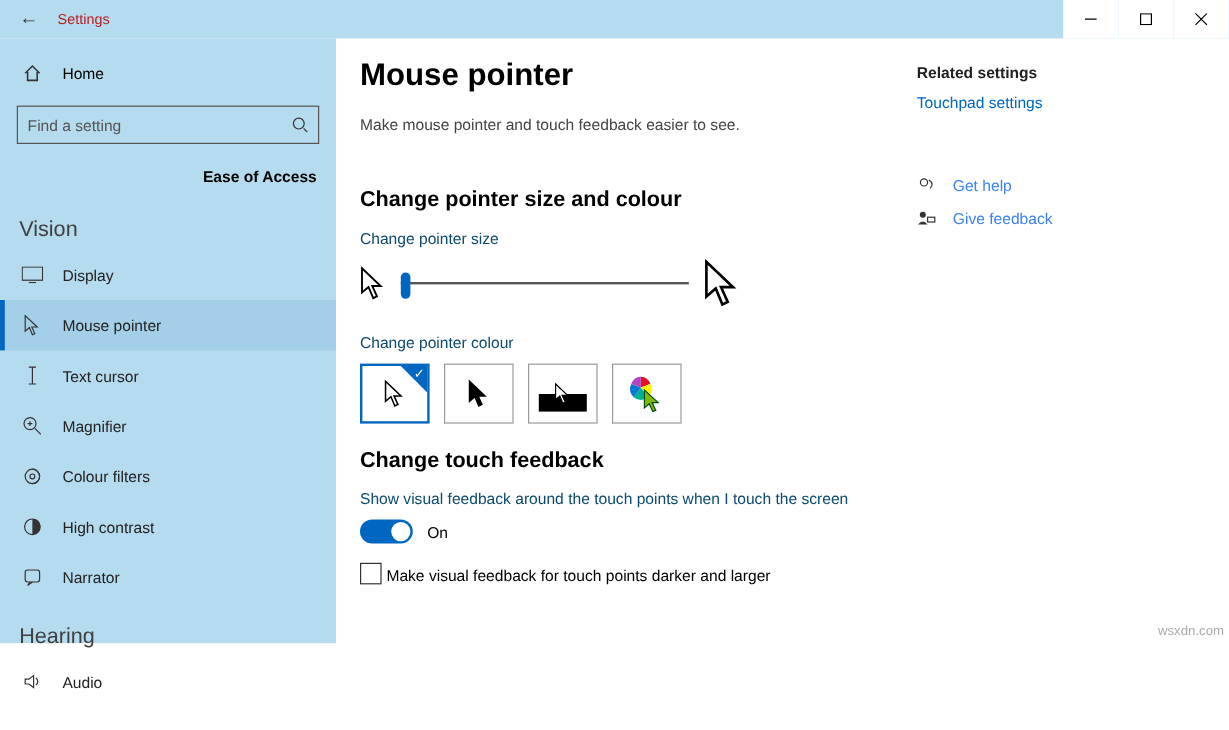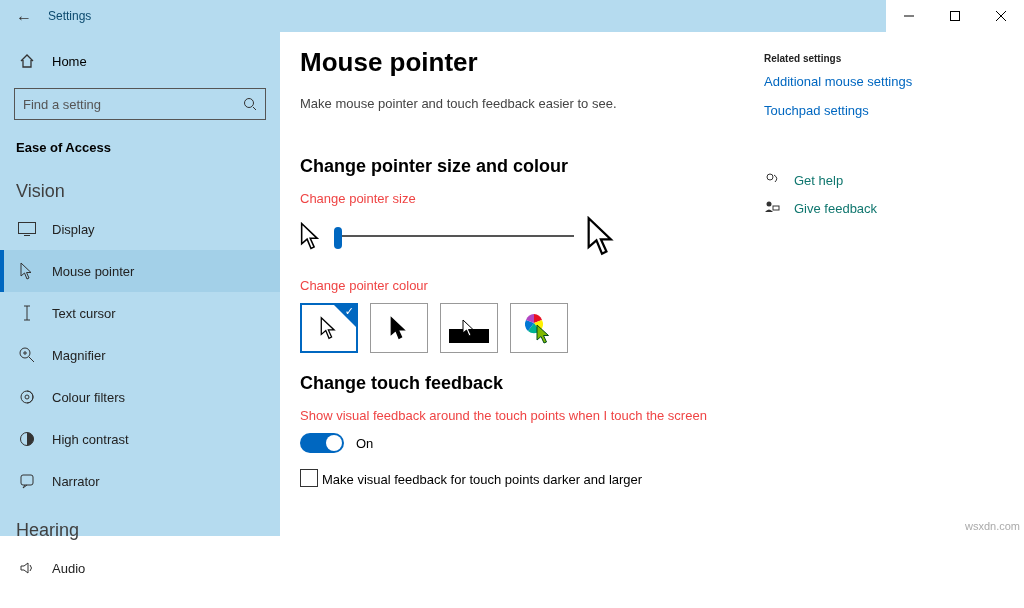--- a/index.html
+++ b/index.html
@@ -1,60 +1,60 @@
 <!DOCTYPE html>
 <html><head>
 <meta charset="utf-8">
 <style>
 * { box-sizing: border-box; margin: 0; padding: 0; font-family: "Segoe UI", Arial, sans-serif; }
 body { width: 1024px; height: 608px; overflow: hidden; background: #fff; color: #000; font-size: 13px; }
 .titlebar { height: 32px; display: flex; align-items: center; background: #b5dbef; position: relative; }
 .titlebar .back { width: 48px; text-align: center; font-size: 16px; color: #333; }
-.titlebar .title { font-size: 12px; color: #0c4a6e; }
+.titlebar .title { font-size: 12px; color: #b91c1c; }
 .titlebar .wc { position: absolute; right: 0; top: 0; display: flex; }
 .titlebar .wc div { width: 46px; height: 32px; display: flex; align-items: center; justify-content: center; font-size: 12px; background: #fff; }
 .shell { display: flex; height: 504px; }
 .sidebar { width: 280px; background: #b5dbef; padding: 10px 0 0 0; position: relative; }
 .home-row { display: flex; align-items: center; padding: 8px 16px; font-size: 13px; cursor: default; }
 .home-row .icon, .nav-item .icon { width: 22px; height: 22px; margin-right: 14px; display: flex; align-items: center; justify-content: center; color: #333; }
 .searchbox { margin: 8px 14px; border: 1px solid #555; height: 32px; display: flex; align-items: center; padding: 0 8px; background: #b5dbef; }
 .searchbox input { flex: 1; border: none; background: transparent; outline: none; font-size: 13px; color: #b91c1c; }
 .searchbox input::placeholder { color: #555; }
 .searchbox .sicon { color: #333; font-size: 14px; }
-.section-head { padding: 12px 16px 8px; font-size: 13px; font-weight: 600; color: #000; }
+.section-head { padding: 12px 16px 8px; font-size: 13px; font-weight: 600; color: #000; text-align: right; }
 .group-label { padding: 18px 16px 6px; font-size: 18px; color: #404040; }
 .nav-item { display: flex; align-items: center; padding: 10px 16px; font-size: 13px; color: #222; position: relative; }
 .nav-item.active { background: #a3d0e8; }
 .nav-item.active::before { content: ""; position: absolute; left: 0; top: 0; bottom: 0; width: 4px; background: #0067c0; }
 .content { flex: 1; display: flex; padding: 15px 40px 0 20px; position:relative; }
 .main-col { flex: 1; max-width: 500px; }
 .side-col { width: 220px; padding-top: 6px; }
 h1.page-title { font-size: 26px; font-weight: 600; margin-bottom: 18px; }
 .desc { font-size: 13px; color: #444; margin-bottom: 45px; }
 h2.subhead { font-size: 18px; font-weight: 600; margin: 14px 0 14px; }
-.label { font-size: 13px; color: #ef4444; margin-bottom: 10px; }
+.label { font-size: 13px; color: #0c4a6e; margin-bottom: 10px; }
 .slider-row { display: flex; align-items: center; gap: 12px; margin-bottom: 22px; }
 .slider-track { width: 240px; height: 2px; background: #555; position: relative; }
 .slider-thumb { position: absolute; left: 0; top: -8px; width: 8px; height: 22px; background: #0067c0; border-radius: 4px; }
 .cursor-svg { width: 22px; height: 28px; }
 .cursor-svg-lg { width: 32px; height: 40px; }
 .opts { display: flex; gap: 12px; margin-bottom: 20px; }
 .opt { width: 58px; height: 50px; border: 1px solid #999; display: flex; align-items: center; justify-content: center; position: relative; background: #fff; }
 .opt.selected { border: 2px solid #0067c0; }
 .opt.selected .corner { position:absolute; top:0; right:0; width:0; height:0; border-left: 22px solid transparent; border-top: 22px solid #0067c0; }
 .opt.selected .check { position:absolute; top: 0px; right: 2px; color:#fff; font-size:11px; }
 .invert-box { width: 40px; height: 30px; background: linear-gradient(to bottom, #fff 52%, #000 52%); display:flex; align-items:center; justify-content:center;}
 .toggle-row { display: flex; align-items: center; gap: 12px; margin: 10px 0 16px; }
 .toggle { width: 44px; height: 20px; background: #0067c0; border-radius: 10px; position: relative; }
 .toggle .knob { position: absolute; right: 2px; top: 2px; width: 16px; height: 16px; background: #fff; border-radius: 50%; }
 .cb-row { display: flex; align-items: flex-end; gap: 4px; }
 .cb { width: 18px; height: 18px; border: 1.5px solid #333; }
-.side-col .rs-head { font-size: 10px; font-weight: 600; color: #222; margin-bottom: 10px; }
+.side-col .rs-head { font-size: 13px; font-weight: 600; color: #222; margin-bottom: 10px; }
 .side-col a { display: block; color: #0067c0; font-size: 13px; margin-bottom: 14px; text-decoration: none; }
-.side-col .help-row { display: flex; align-items: center; gap: 12px; margin-bottom: 12px; color: #0f766e; font-size: 13px;}
+.side-col .help-row { display: flex; align-items: flex-start; gap: 12px; margin-bottom: 12px; color: #3b82f6; font-size: 13px;}
 .side-col .help-row .hicon { color: #222; width: 18px; text-align:center; }
 .watermark { position:absolute; bottom:4px; right:4px; font-size:11px; color:#aaa;}
 svg { display:block; }
 </style>
 </head>
 <body>
 
 <div class="titlebar">
   <div class="back">←</div>
   <div class="title">Settings</div>
@@ -240,21 +240,20 @@
         <span>On</span>
       </div>
       <div class="cb-row">
         <div class="cb"></div>
         <span>Make visual feedback for touch points darker and larger</span>
       </div>
     </div>
 
     <div class="side-col">
       <div class="rs-head">Related settings</div>
-      <a href="#">Additional mouse settings</a>
       <a href="#">Touchpad settings</a>
       <div style="height:40px"></div>
       <div class="help-row">
         <span class="hicon">
             <svg width="16" height="16" viewBox="0 0 16 16">
               <circle cx="6" cy="5" r="3" fill="none" stroke="#333"></circle>
               <path d="M10 3 Q15 6 11 10" fill="none" stroke="#333"></path>
             </svg>
           </span>
         <span>Get help</span>

